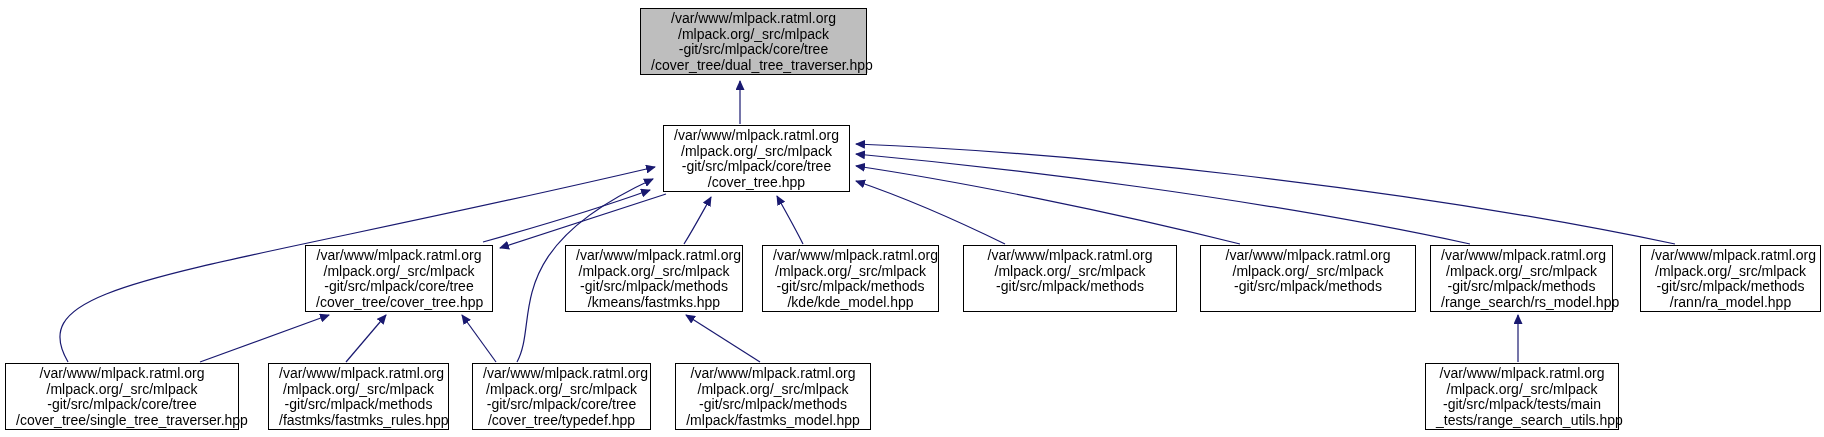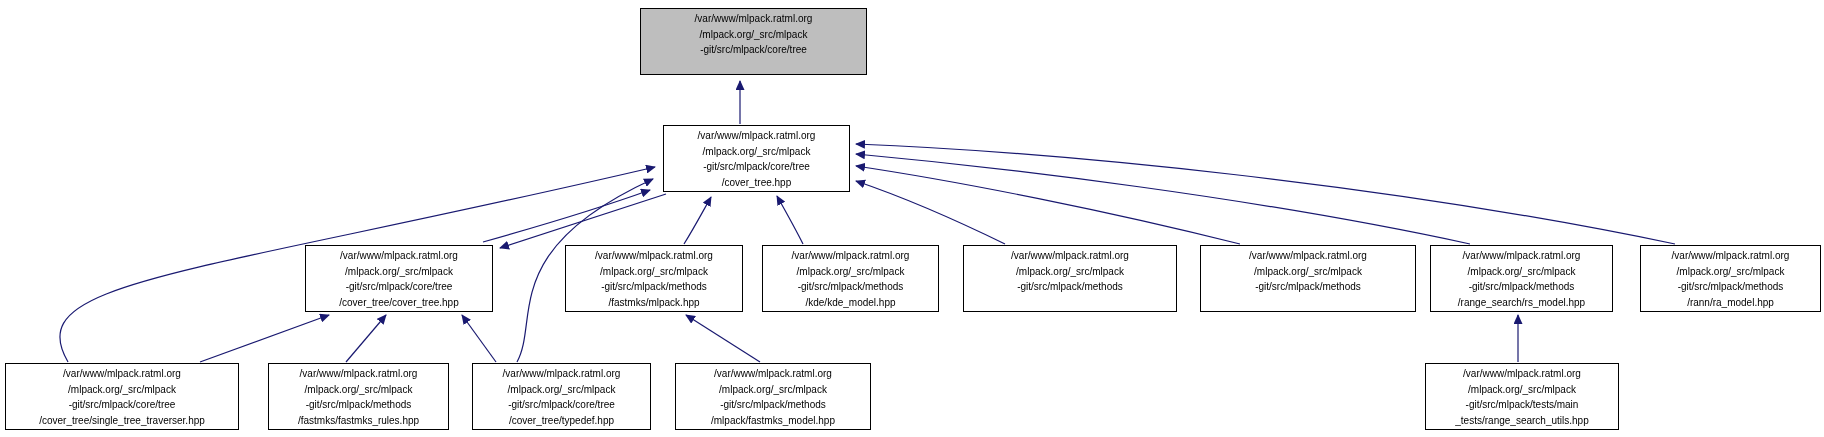--- a/index.html
+++ b/index.html
@@ -10,21 +10,21 @@
     font-family:"Liberation Sans","DejaVu Sans",sans-serif;
     overflow:hidden;
   }
   #edge-layer{position:absolute;left:0;top:0;width:1824px;height:437px;}
   .gnode{
     position:absolute;
     box-sizing:border-box;
     border:1px solid #000000;
     background:#ffffff;
     color:#000000;
-    font-size:10px;
+    font-size:14px;
     line-height:15.6px;
     text-align:center;
     white-space:nowrap;
     padding:2px 10px;
     cursor:pointer;
   }
   .gnode.root{background:#bebebe;}
   .gnode div{pointer-events:none;}
 </style>
 </head>
@@ -54,38 +54,39 @@
         <path d="M496,362 L462,315" fill="none" stroke="#191970" stroke-width="1.2" marker-end="url(#arrow)"></path>
         <path d="M760,362 L686,315" fill="none" stroke="#191970" stroke-width="1.2" marker-end="url(#arrow)"></path>
         <path d="M1518,362 L1518,315" fill="none" stroke="#191970" stroke-width="1.2" marker-end="url(#arrow)"></path>
       </g>
   </svg>
   <div id="nodes">
       <div class="gnode root" style="left: 640px; top: 8px; width: 227px; height: 67px;">
         <div>/var/www/mlpack.ratml.org</div>
         <div>/mlpack.org/_src/mlpack</div>
         <div>-git/src/mlpack/core/tree</div>
+        <div>/cover_tree/dual_tree_traverser.hpp</div>
       </div>
       <div class="gnode" style="left: 663px; top: 125px; width: 187px; height: 67px;">
         <div>/var/www/mlpack.ratml.org</div>
         <div>/mlpack.org/_src/mlpack</div>
         <div>-git/src/mlpack/core/tree</div>
         <div>/cover_tree.hpp</div>
       </div>
       <div class="gnode" style="left: 305px; top: 245px; width: 188px; height: 67px;">
         <div>/var/www/mlpack.ratml.org</div>
         <div>/mlpack.org/_src/mlpack</div>
         <div>-git/src/mlpack/core/tree</div>
         <div>/cover_tree/cover_tree.hpp</div>
       </div>
       <div class="gnode" style="left: 565px; top: 245px; width: 178px; height: 67px;">
         <div>/var/www/mlpack.ratml.org</div>
         <div>/mlpack.org/_src/mlpack</div>
         <div>-git/src/mlpack/methods</div>
-        <div>/fastmks/mlpack.hpp</div>
+        <div>/kmeans/fastmks.hpp</div>
       </div>
       <div class="gnode" style="left: 762px; top: 245px; width: 177px; height: 67px;">
         <div>/var/www/mlpack.ratml.org</div>
         <div>/mlpack.org/_src/mlpack</div>
         <div>-git/src/mlpack/methods</div>
         <div>/kde/kde_model.hpp</div>
       </div>
       <div class="gnode" style="left: 963px; top: 245px; width: 214px; height: 67px;">
         <div>/var/www/mlpack.ratml.org</div>
         <div>/mlpack.org/_src/mlpack</div>

